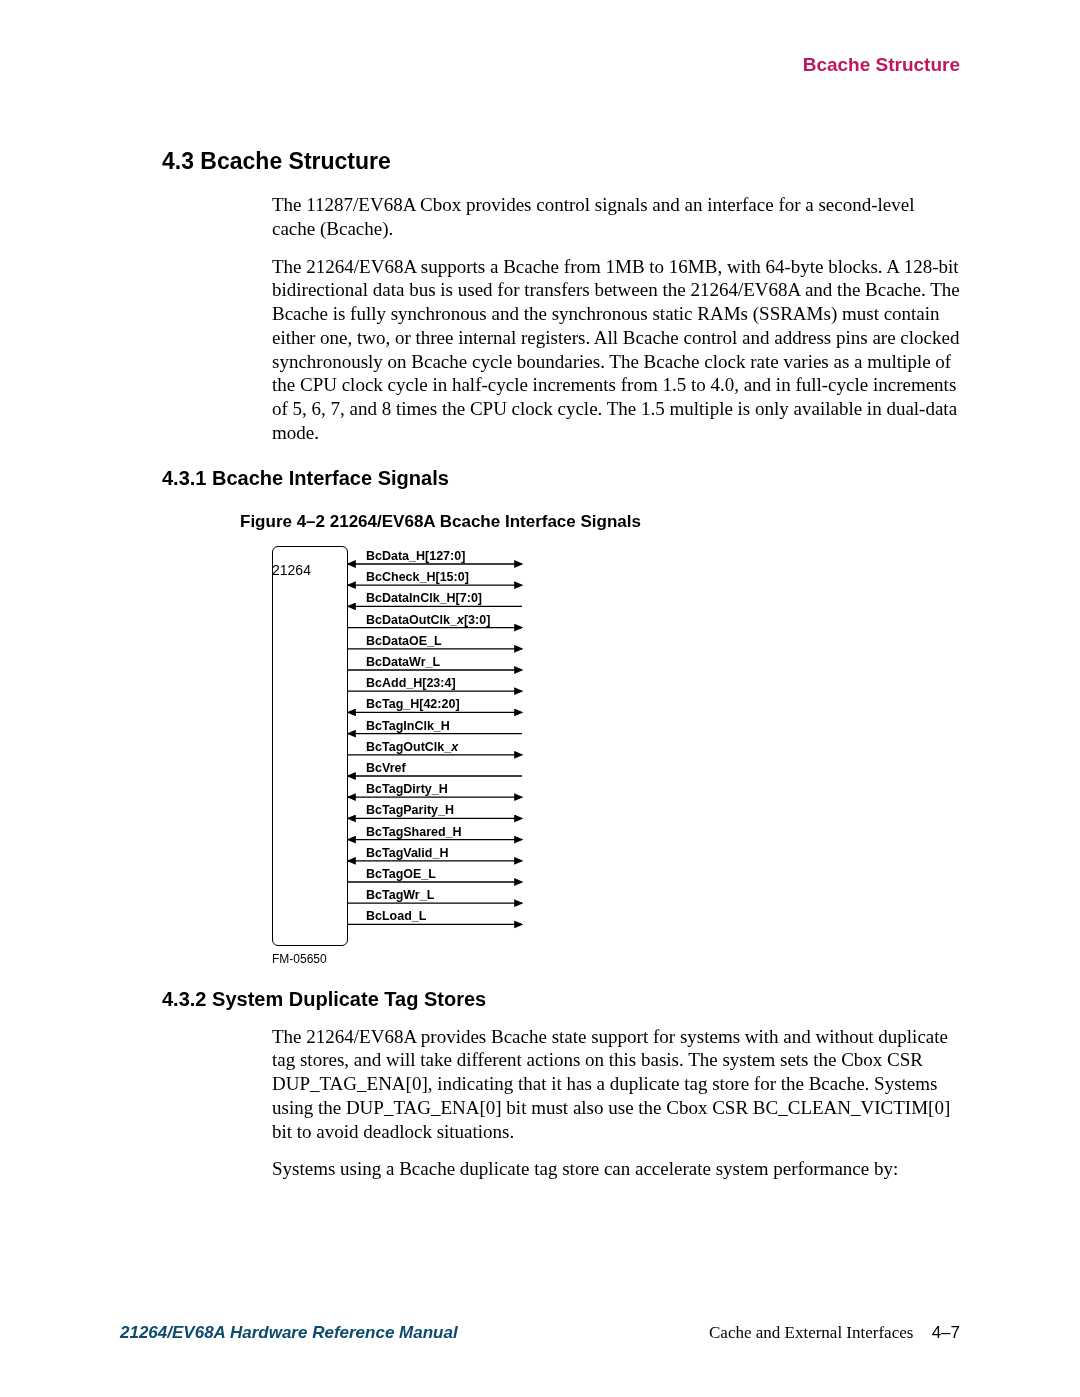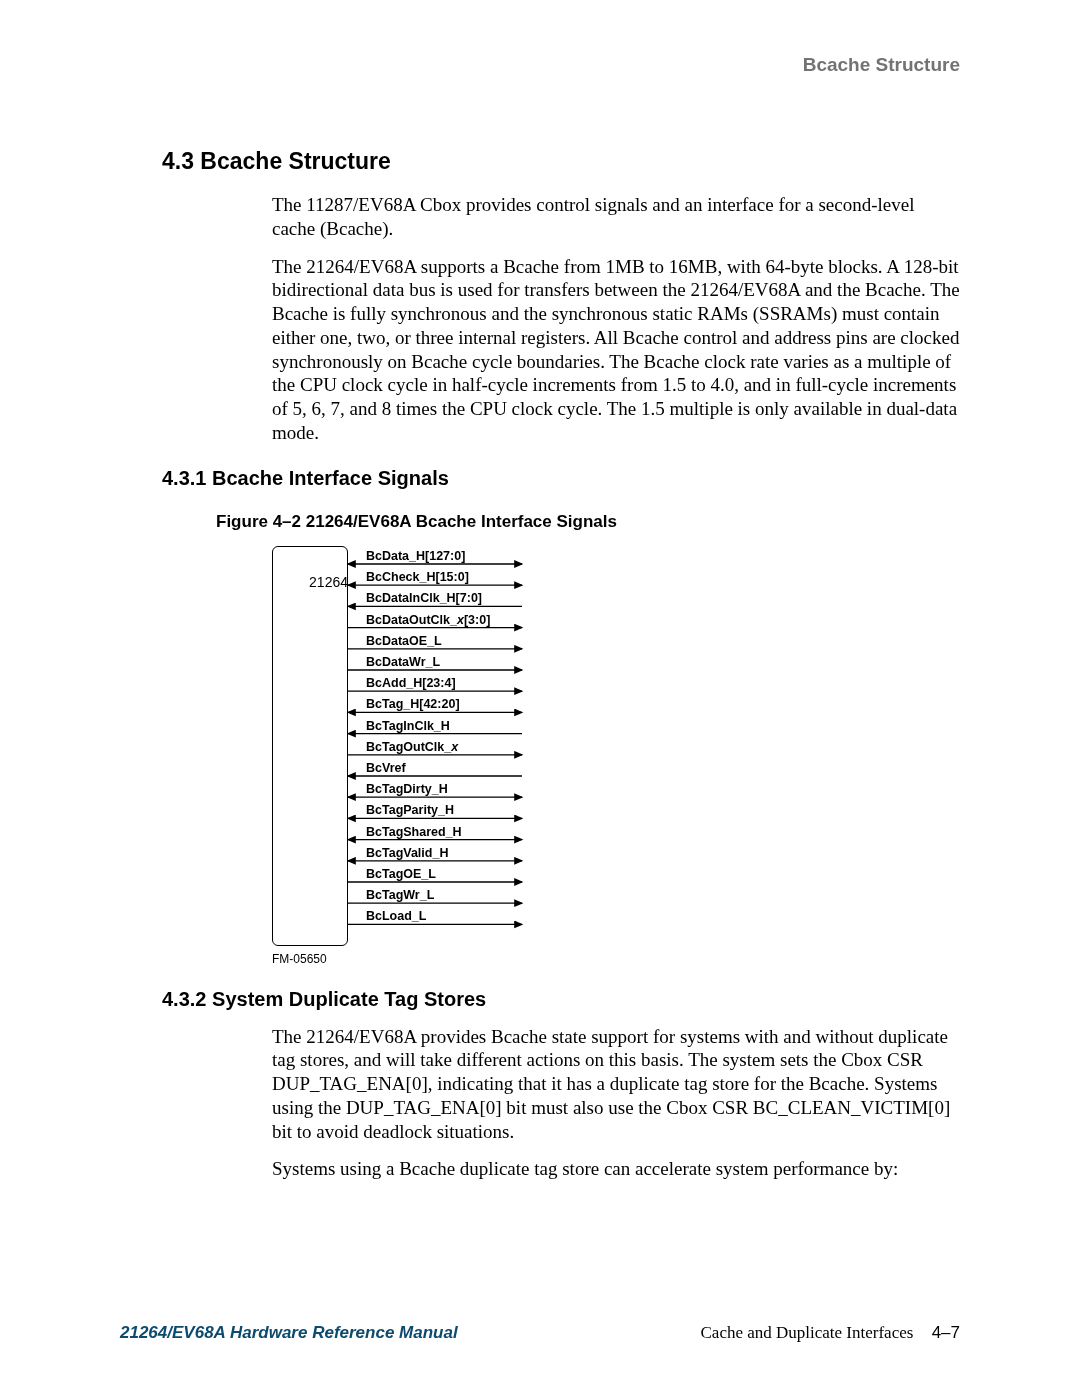--- a/index.html
+++ b/index.html
@@ -14,21 +14,21 @@
     height: 1397px;
     position: relative;
     box-sizing: border-box;
     padding: 54px 120px 60px 120px;
   }
   .running-head {
     text-align: right;
     font-family: Helvetica, Arial, sans-serif;
     font-weight: bold;
     font-size: 19px;
-    color: #737373;
+    color: #be185d;
     margin-bottom: 72px;
   }
   .h1 {
     font-family: Helvetica, Arial, sans-serif;
     font-weight: bold;
     font-size: 23px;
     margin-left: 42px;
     margin-bottom: 18px;
   }
   .h2 {
@@ -45,21 +45,21 @@
     font-size: 19px;
     line-height: 1.25;
   }
   .body-block p {
     margin: 0 0 14px 0;
   }
   .fig-caption {
     font-family: Helvetica, Arial, sans-serif;
     font-weight: bold;
     font-size: 17px;
-    margin-left: 96px;
+    margin-left: 120px;
     margin-top: 22px;
     margin-bottom: 14px;
   }
   .figure-area {
     margin-left: 152px;
     position: relative;
     width: 260px;
   }
   .chip-box {
     position: absolute;
@@ -67,23 +67,23 @@
     top: 0;
     width: 76px;
     height: 400px;
     border: 1.5px solid #000;
     border-radius: 6px;
     box-sizing: border-box;
   }
   .chip-label {
     position: absolute;
     left: 0;
-    top: 28px;
+    top: 16px;
     width: 76px;
-    text-align: right;
+    text-align: left;
     font-family: Helvetica, Arial, sans-serif;
     font-size: 14px;
   }
   .signal-svg {
     display: block;
   }
   .fm-code {
     font-family: Helvetica, Arial, sans-serif;
     font-size: 12px;
     text-align: left;
@@ -192,18 +192,18 @@
   <div class="h2">4.3.2  System Duplicate Tag Stores</div>
 
   <div class="body-block">
     <p>The 21264/EV68A provides Bcache state support for systems with and without duplicate tag stores, and will take different actions on this basis. The system sets the Cbox CSR DUP_TAG_ENA[0], indicating that it has a duplicate tag store for the Bcache. Systems using the DUP_TAG_ENA[0] bit must also use the Cbox CSR BC_CLEAN_VICTIM[0] bit to avoid deadlock situations.</p>
     <p>Systems using a Bcache duplicate tag store can accelerate system performance by:</p>
   </div>
 
   <div class="footer">
     <div class="footer-left">21264/EV68A Hardware Reference Manual</div>
     <div class="footer-right">
-      <span>Cache and Duplicate Interfaces</span>
+      <span>Cache and External Interfaces</span>
       <span class="pn">4–7</span>
     </div>
   </div>
 
 </div>
 
 </body></html>

